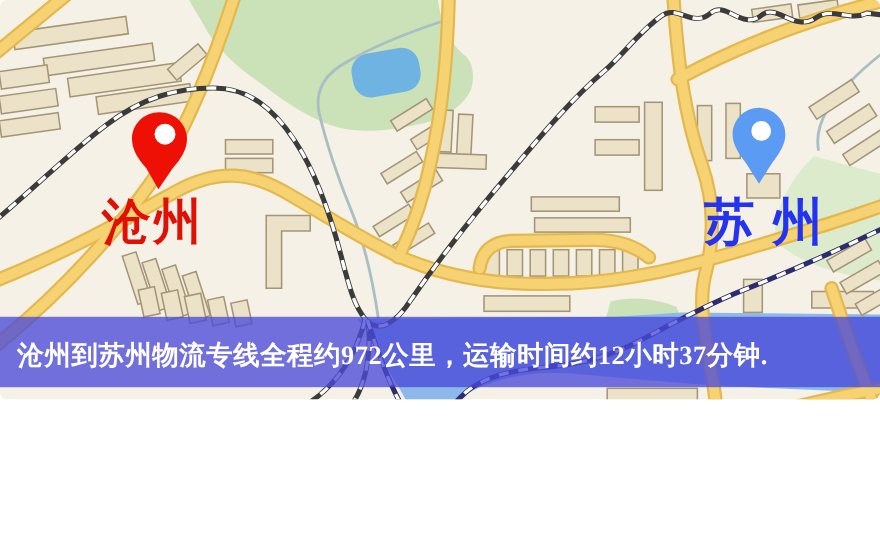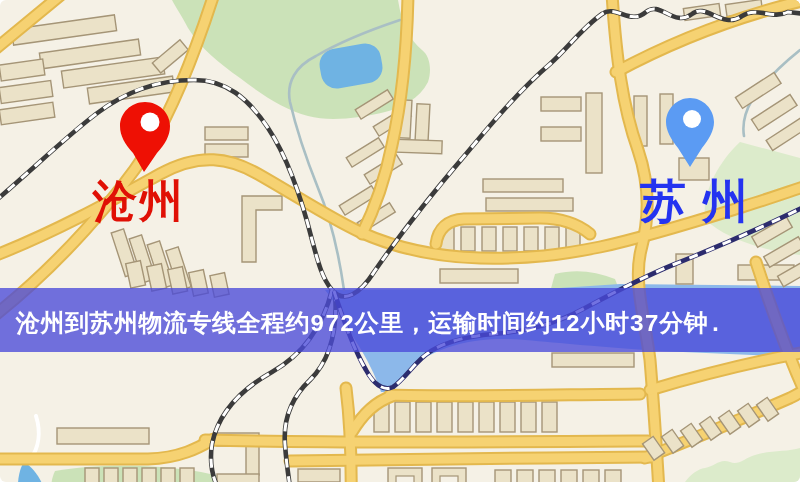--- a/index.html
+++ b/index.html
@@ -1,17 +1,17 @@
 <!DOCTYPE html>
 <html><head>
 <meta charset="utf-8">
 <style>
   html,body{margin:0;padding:0;background:#ffffff;}
-  .frame{position:relative;width:800px;height:482px;overflow:hidden;border-radius:6px;
-         font-family:Liberation Mono, monospace;}
+  .frame{position:relative;width:800px;height:363px;overflow:hidden;border-radius:6px;
+         font-family:Liberation Serif, serif;}
   .frame svg{display:block;}
   .road-casing{fill:none;stroke:#e3b84e;stroke-width:13;stroke-linecap:round;}
   .road-fill{fill:none;stroke:#f6d272;stroke-width:9;stroke-linecap:round;}
   .rail-base{fill:none;stroke:#3b3b3b;stroke-width:4.6;stroke-linecap:butt;}
   .rail-dash{fill:none;stroke:#ffffff;stroke-width:3;stroke-dasharray:9 9;}
   .rail-water-base{fill:none;stroke:#2c2c6e;stroke-width:4.6;}
   .bld{fill:#ebe2c8;stroke:#a59577;stroke-width:1.4;}
   .bld-hole{fill:#f5f1e6;stroke:#a59577;stroke-width:1.2;}
   .stream{fill:none;stroke:#a9bfc4;stroke-width:2.6;stroke-linecap:round;}
   .stream-w{fill:none;stroke:#ffffff;stroke-width:4;stroke-linecap:round;}

